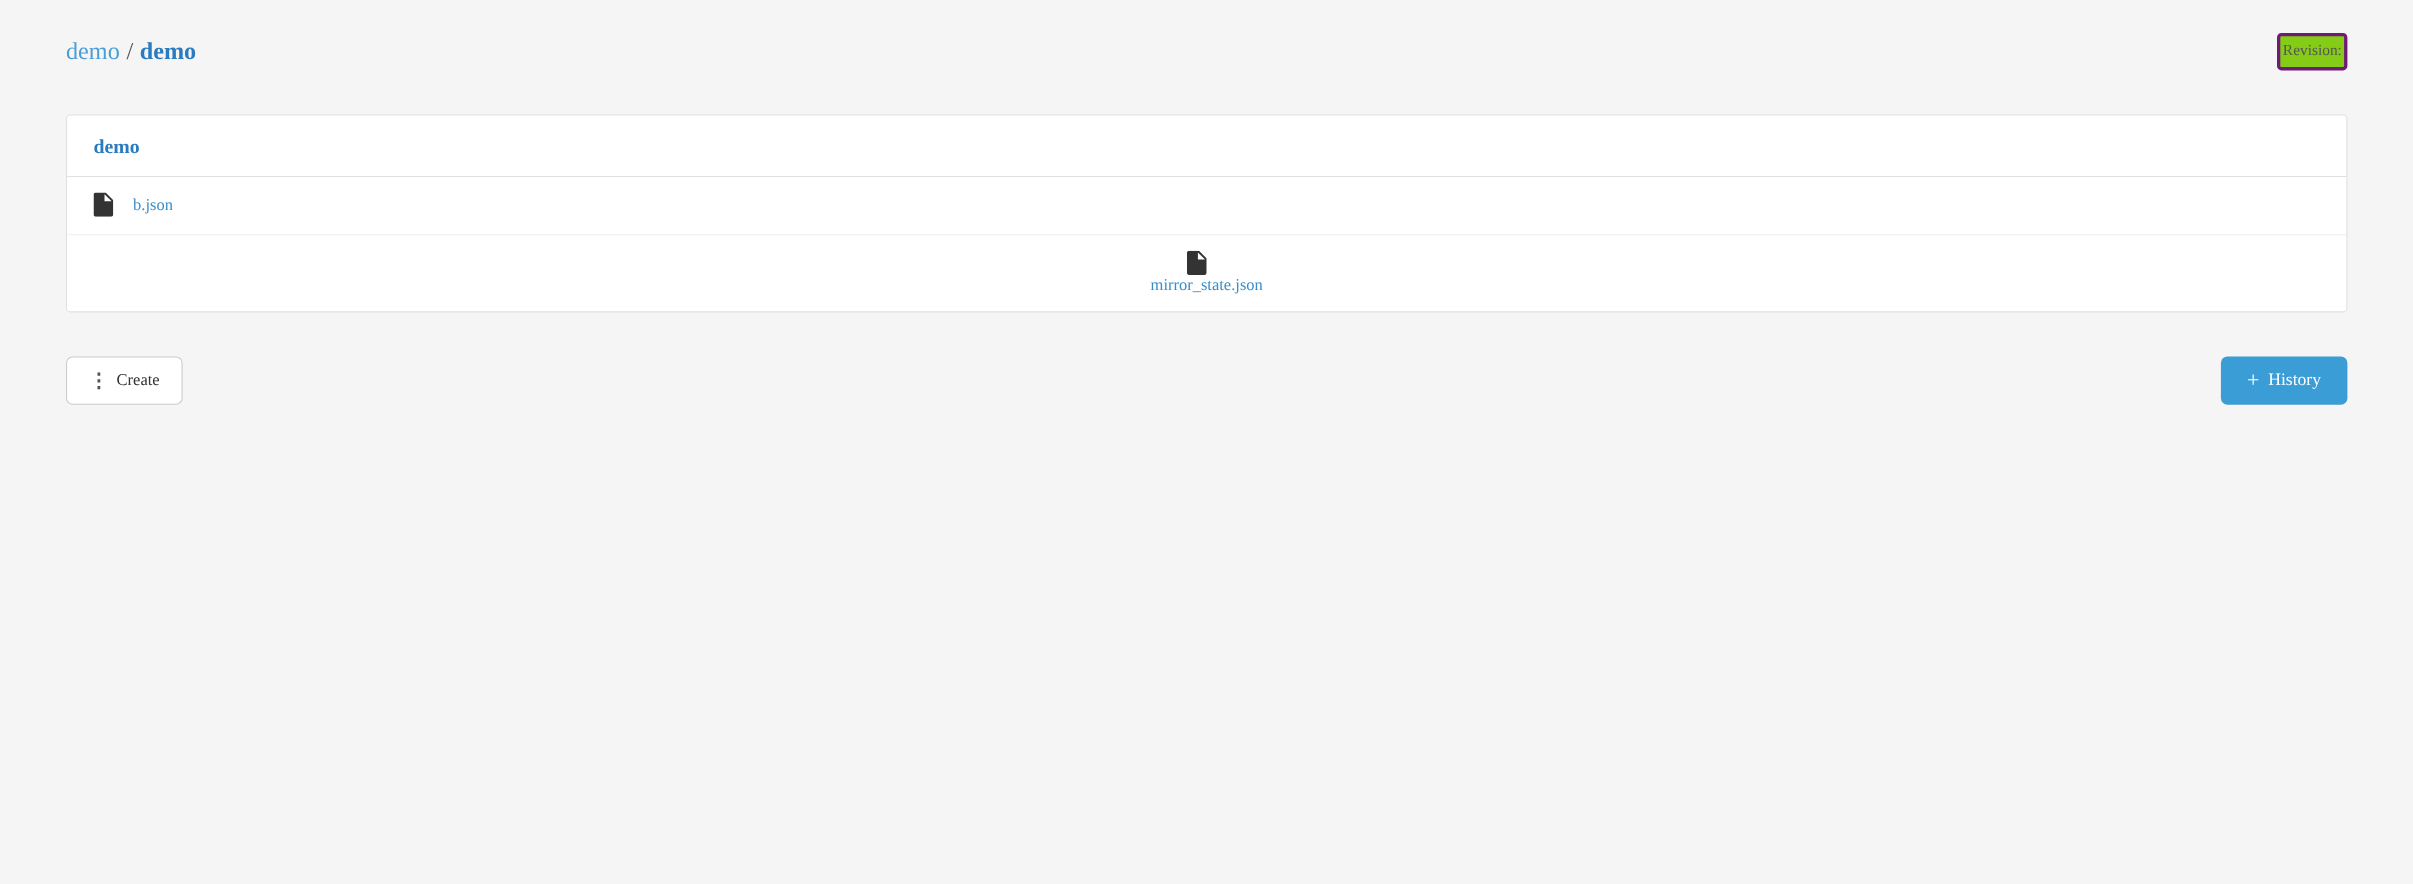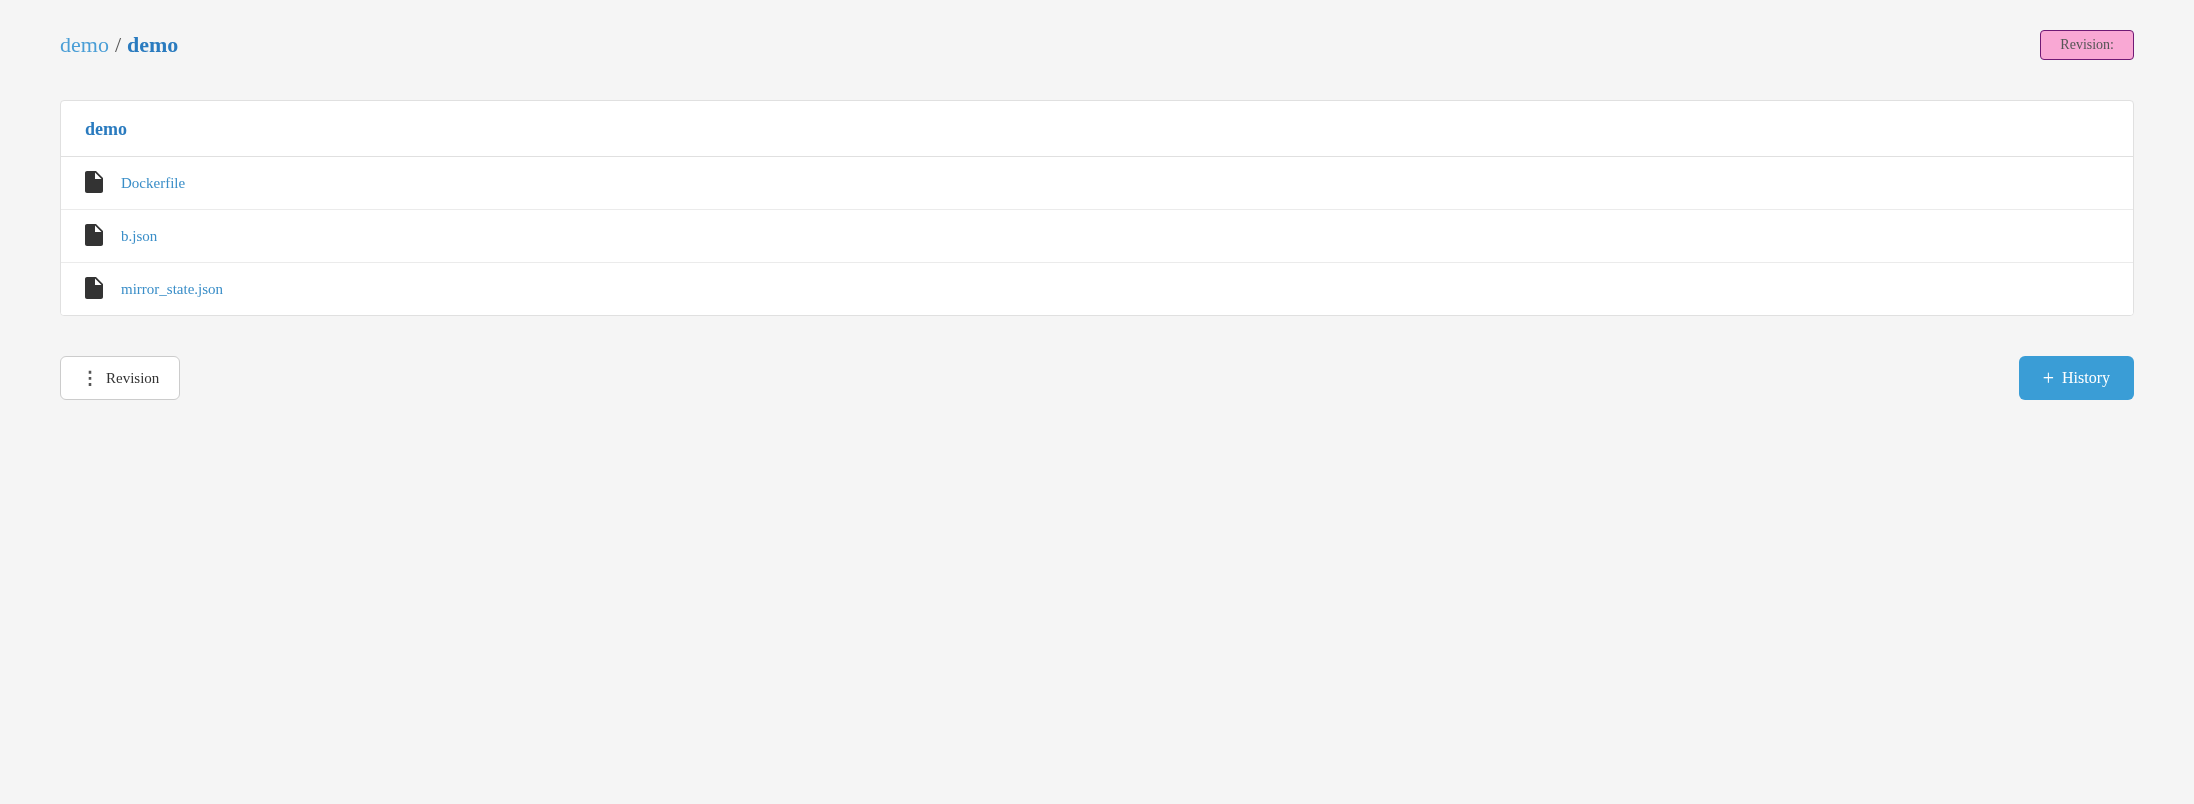--- a/index.html
+++ b/index.html
@@ -52,24 +52,24 @@
     .breadcrumb-part-last {
       color: #2a7bbf;
       font-weight: 700;
       cursor: pointer;
       text-decoration: none;
     }
 
     .revision-label {
       font-size: 14px;
       color: #555;
-      background: #f9a8d4;
-      border: 1px solid #701a75;
+      background: #84cc16;
+      border: 3px solid #701a75;
       border-radius: 4px;
-      padding: 6px 19px;
+      padding: 6px 2px;
     }
 
     .folder-section {
       background: #fff;
       border-radius: 4px;
       border: 1px solid #e0e0e0;
       margin-bottom: 30px;
       overflow: hidden;
     }
 
@@ -90,20 +90,21 @@
       align-items: center;
       padding: 14px 24px;
       border-bottom: 1px solid #ebebeb;
       cursor: pointer;
       background: #fff;
       transition: background 0.1s;
     }
 
     .file-item:last-child {
       border-bottom: none;
+      flex-direction: column;
     }
 
     .file-icon {
       width: 20px;
       height: 24px;
       margin-right: 16px;
       flex-shrink: 0;
       position: relative;
     }
 
@@ -180,28 +181,20 @@
       <span class="breadcrumb-separator">/</span>
       <a class="breadcrumb-part-last">demo</a>
     </nav>
     <div class="revision-label">Revision:</div>
   </div>
 
   <div class="folder-section">
     <div class="folder-title">demo</div>
     <ul class="file-list">
 
-      <li class="file-item">
-        <span class="file-icon">
-          <svg viewBox="0 0 18 22" xmlns="http://www.w3.org/2000/svg">
-            <path d="M11 0H2C0.9 0 0 0.9 0 2v18c0 1.1.9 2 2 2h14c1.1 0 2-.9 2-2V7l-7-7zm-1 8V1.5L16.5 8H10z"></path>
-          </svg>
-        </span>
-        <a class="file-name">Dockerfile</a>
-      </li>
 
 
 
       <li class="file-item">
         <span class="file-icon">
           <svg viewBox="0 0 18 22" xmlns="http://www.w3.org/2000/svg">
             <path d="M11 0H2C0.9 0 0 0.9 0 2v18c0 1.1.9 2 2 2h14c1.1 0 2-.9 2-2V7l-7-7zm-1 8V1.5L16.5 8H10z"></path>
           </svg>
         </span>
         <a class="file-name">b.json</a>
@@ -215,21 +208,21 @@
         </span>
         <a class="file-name">mirror_state.json</a>
       </li>
 
     </ul>
   </div>
 
   <div class="bottom-bar">
     <button class="history-button">
       <span class="history-dots">⋮</span>
-      <span>Revision</span>
+      <span>Create</span>
     </button>
 
     <button class="create-button">
       <span class="create-plus">+</span>
       <span>History</span>
     </button>
   </div>
 
 </div>
 

